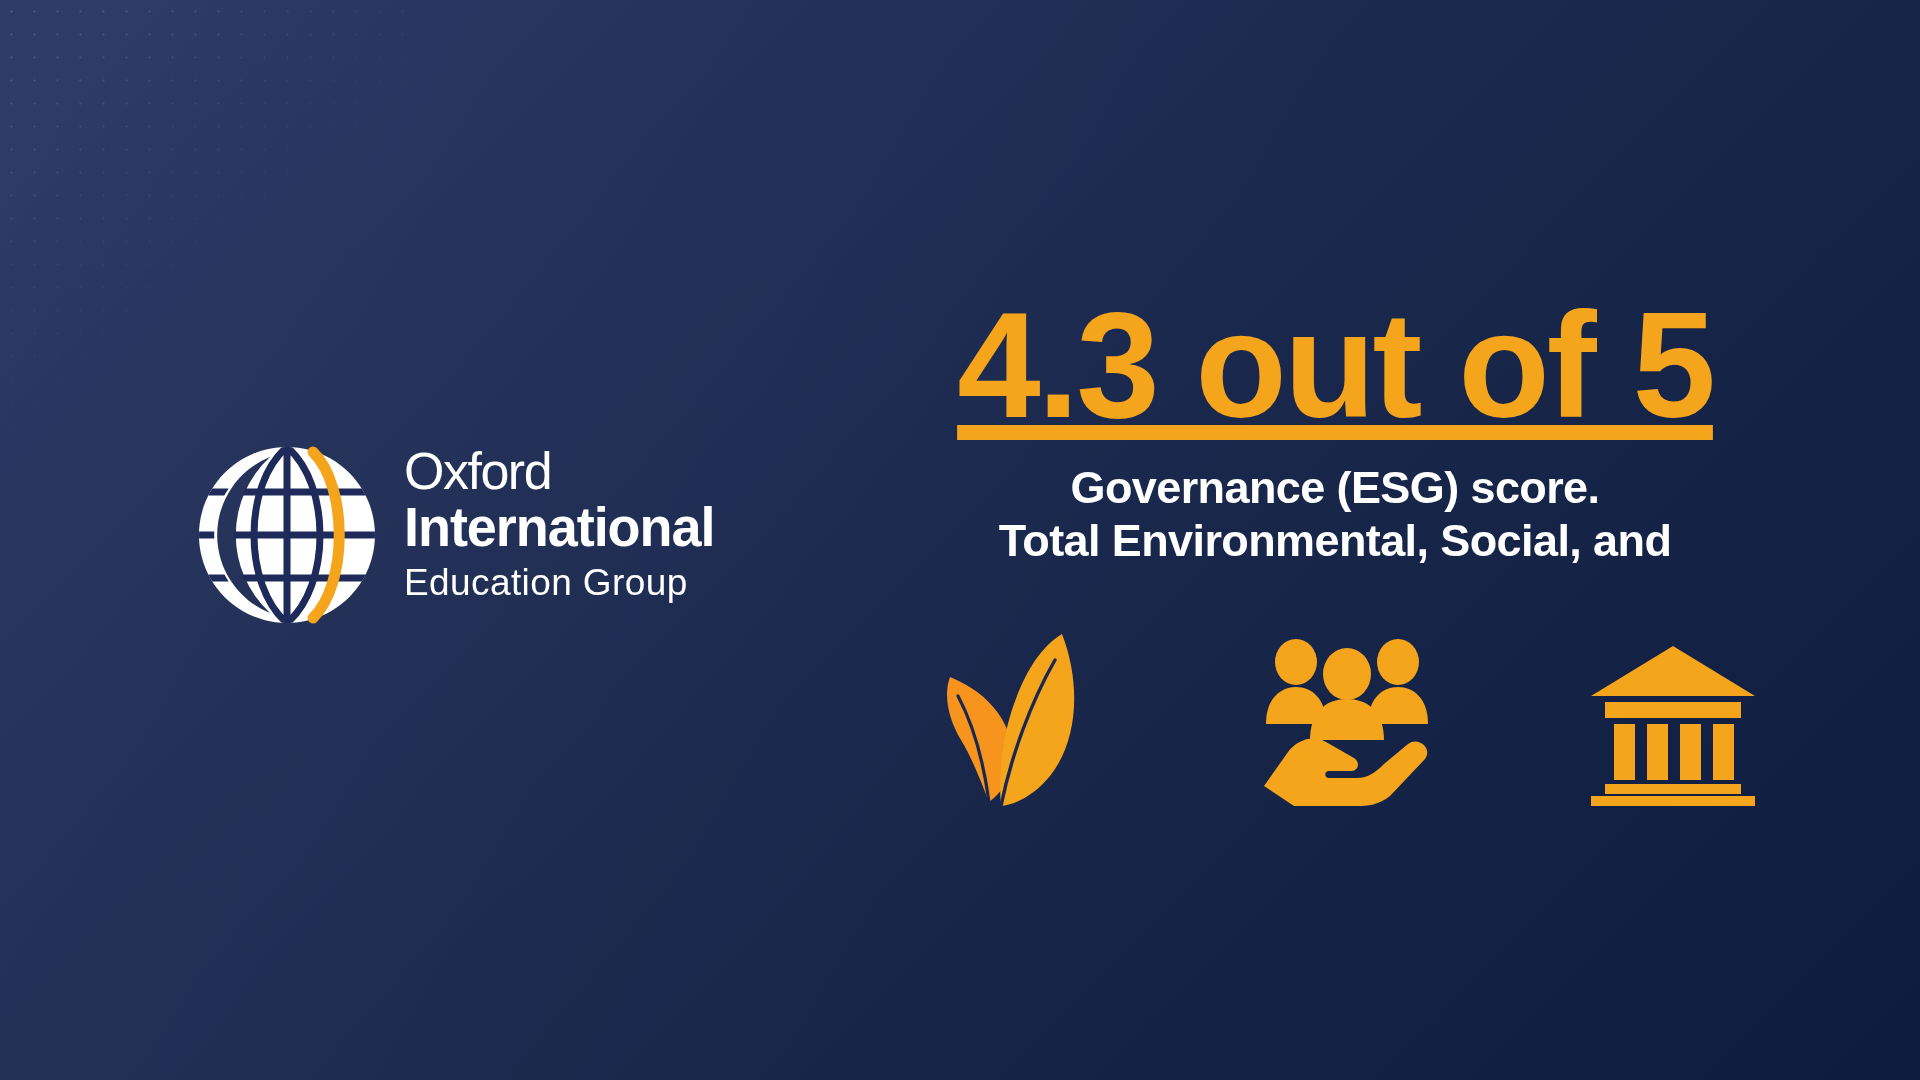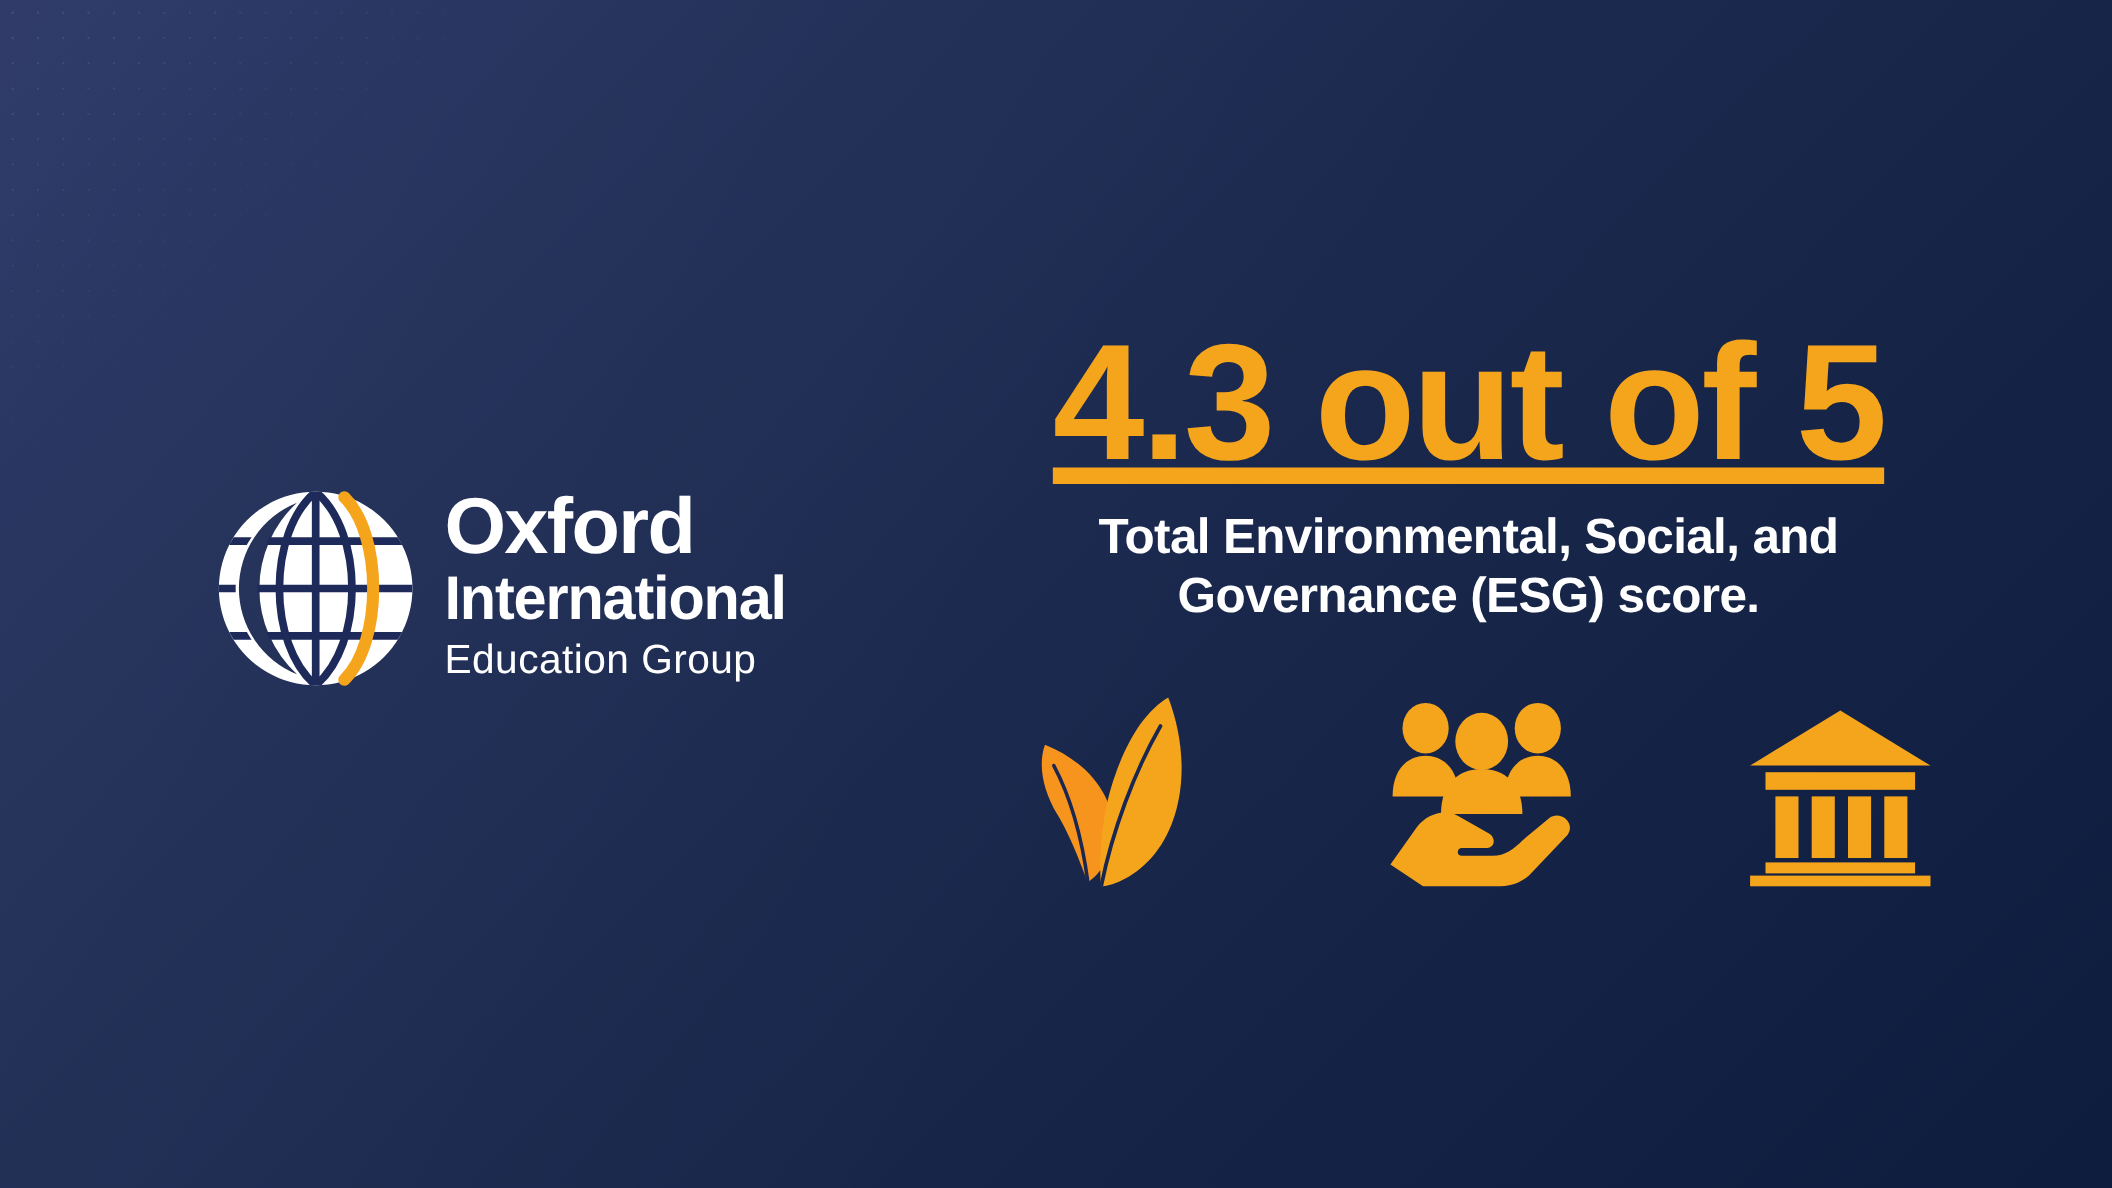--- a/index.html
+++ b/index.html
@@ -61,22 +61,22 @@
     gap:26px;
   }
 
   #globe-mark { width:182px; height:182px; display:block; flex:0 0 auto; }
 
   #wordmark { padding-top:5px; }
 
   .wm-oxford {
     display:block;
     font-family:"Liberation Sans", sans-serif;
-    font-weight:700;
-    font-size:72px;
+    font-weight:400;
+    font-size:52px;
     line-height:0.86;
     letter-spacing:-1.5px;
     color:#ffffff;
     white-space:nowrap;
   }
   .wm-international {
     display:block;
     font-family:"Liberation Sans", sans-serif;
     font-weight:700;
     font-size:56px;
@@ -194,22 +194,22 @@
     <div id="wordmark">
       <span class="wm-oxford">Oxford</span>
       <span class="wm-international">International</span>
       <span class="wm-education">Education Group</span>
     </div>
   </div>
 
   <div id="esg-panel">
     <div id="score-headline">4.3 out of 5</div>
     <div id="score-caption">
+      <span class="cap-line">Governance (ESG) score.</span>
       <span class="cap-line">Total Environmental, Social, and</span>
-      <span class="cap-line">Governance (ESG) score.</span>
     </div>
   </div>
 
   <div id="esg-icon-row">
 
     <svg id="icon-environmental" class="esg-icon" viewBox="0 0 196 176" aria-hidden="true">
 
       <path d="M39 47
                C 86 66 105 103 101 134
                C 99 151 88 165 78 172

